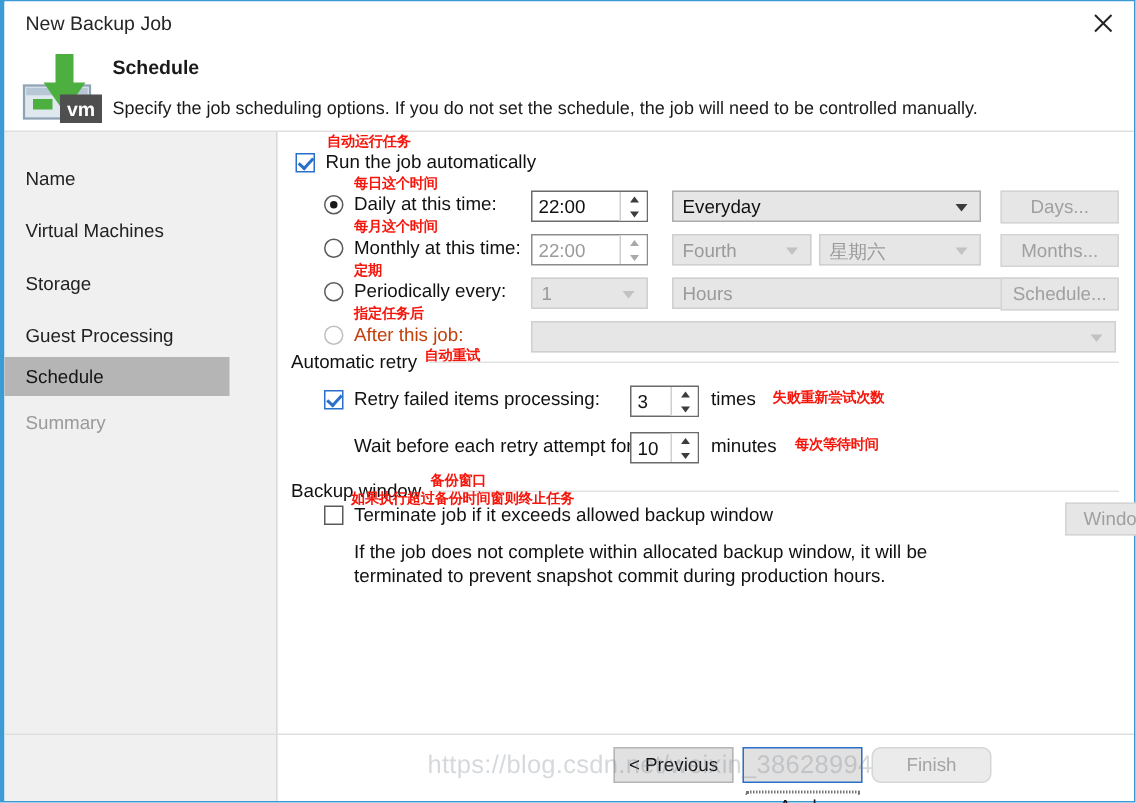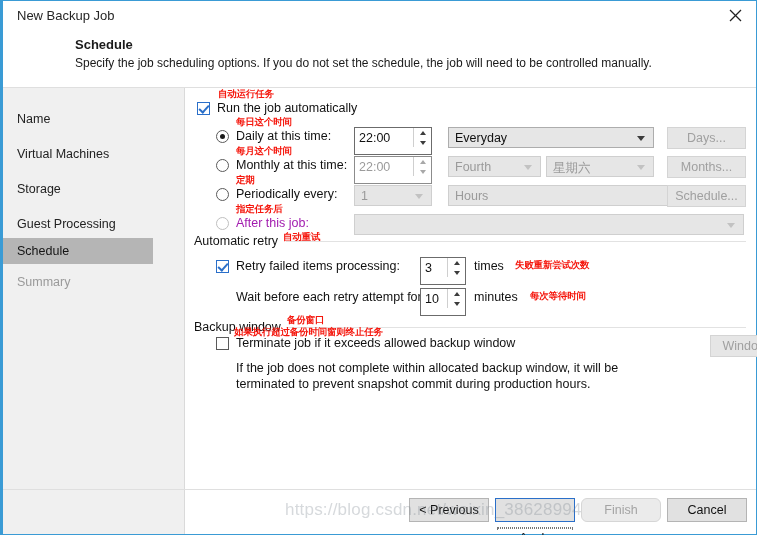--- a/index.html
+++ b/index.html
@@ -76,21 +76,21 @@
     position: absolute;
     left: 72px;
     top: 6px;
     font-size: 13px;
     font-weight: bold;
     color: #1a1a1a;
   }
   .header-desc {
     position: absolute;
     left: 72px;
-    top: 25px;
+    top: 34px;
     font-size: 12px;
     color: #1a1a1a;
     white-space: nowrap;
   }
   .header-rule {
     position: absolute;
     left: 0;
     top: 86px;
     width: 100%;
     height: 1px;
@@ -197,29 +197,29 @@
     border-color: #bfbfbf;
   }
 
   .lbl {
     position: absolute;
     font-size: 12.5px;
     color: #111111;
     white-space: nowrap;
     text-align: right;
   }
-  .lbl.disabled { color: #a21caf; }
+  .lbl.disabled { color: #c2410c; }
 
   
   .spin {
     position: absolute;
     box-sizing: border-box;
     border: 1px solid #6b6b6b;
     background: #ffffff;
-    height: 28px;
+    height: 21px;
   }
   .spin.disabled {
     border-color: #8c8c8c;
     background: #ffffff;
   }
   .spin .val {
     position: absolute;
     left: 4px;
     top: 3px;
     font-size: 12.5px;
@@ -379,20 +379,34 @@
     <div class="titlebar-text">New Backup Job</div>
     <div class="close-btn">
       <svg width="13" height="13" viewBox="0 0 13 13">
         <line x1="1" y1="1" x2="12" y2="12" stroke="#222" stroke-width="1.3"></line>
         <line x1="12" y1="1" x2="1" y2="12" stroke="#222" stroke-width="1.3"></line>
       </svg>
     </div>
   </div>
 
   <div class="header">
+    <div class="header-icon">
+      <svg width="60" height="56" viewBox="0 0 60 56">
+
+        <rect x="3" y="26" width="44" height="22" fill="#dfe7ef" stroke="#8fa3b4" stroke-width="1.5"></rect>
+        <rect x="4.5" y="27.5" width="41" height="5" fill="#b7c7d6"></rect>
+        <rect x="9" y="35" width="13" height="7" fill="#4caf3f"></rect>
+
+        <rect x="24" y="5" width="12" height="22" fill="#4caf3f"></rect>
+        <polygon points="16,24 44,24 30,44" fill="#4caf3f"></polygon>
+
+        <rect x="27" y="32" width="28" height="19" fill="#4f4f4f"></rect>
+        <text x="41" y="46.5" font-family="Liberation Sans, sans-serif" font-size="13" font-weight="bold" fill="#ffffff" text-anchor="middle">vm</text>
+      </svg>
+    </div>
     <div class="header-title">Schedule</div>
     <div class="header-desc">Specify the job scheduling options. If you do not set the schedule, the job will need to be controlled manually.</div>
   </div>
   <div class="header-rule"></div>
 
   <div class="sidebar">
     <div class="nav-item" style="top:20px;">Name</div>
     <div class="nav-item" style="top:55px;">Virtual Machines</div>
     <div class="nav-item" style="top:90px;">Storage</div>
     <div class="nav-item" style="top:125px;">Guest Processing</div>
@@ -519,17 +533,16 @@
     <div class="desc-text" style="left:50px; top:288px;">terminated to prevent snapshot commit during production hours.</div>
 
   </div>
 
   <div class="footer-rule"></div>
   <div class="fbtn" style="left:406px; bottom:12px;">&lt; Previous</div>
   <div class="fbtn primary" style="left:492px; bottom:12px;">
     <div class="inner">Apply</div>
   </div>
   <div class="fbtn disabled" style="left:578px; bottom:12px;border-radius:6px;">Finish</div>
-  <div class="fbtn" style="left:664px; bottom:12px;">Cancel</div>
 
   <div class="watermark">https://blog.csdn.net/weixin_38628994</div>
 
 </div>
 
 </body></html>

